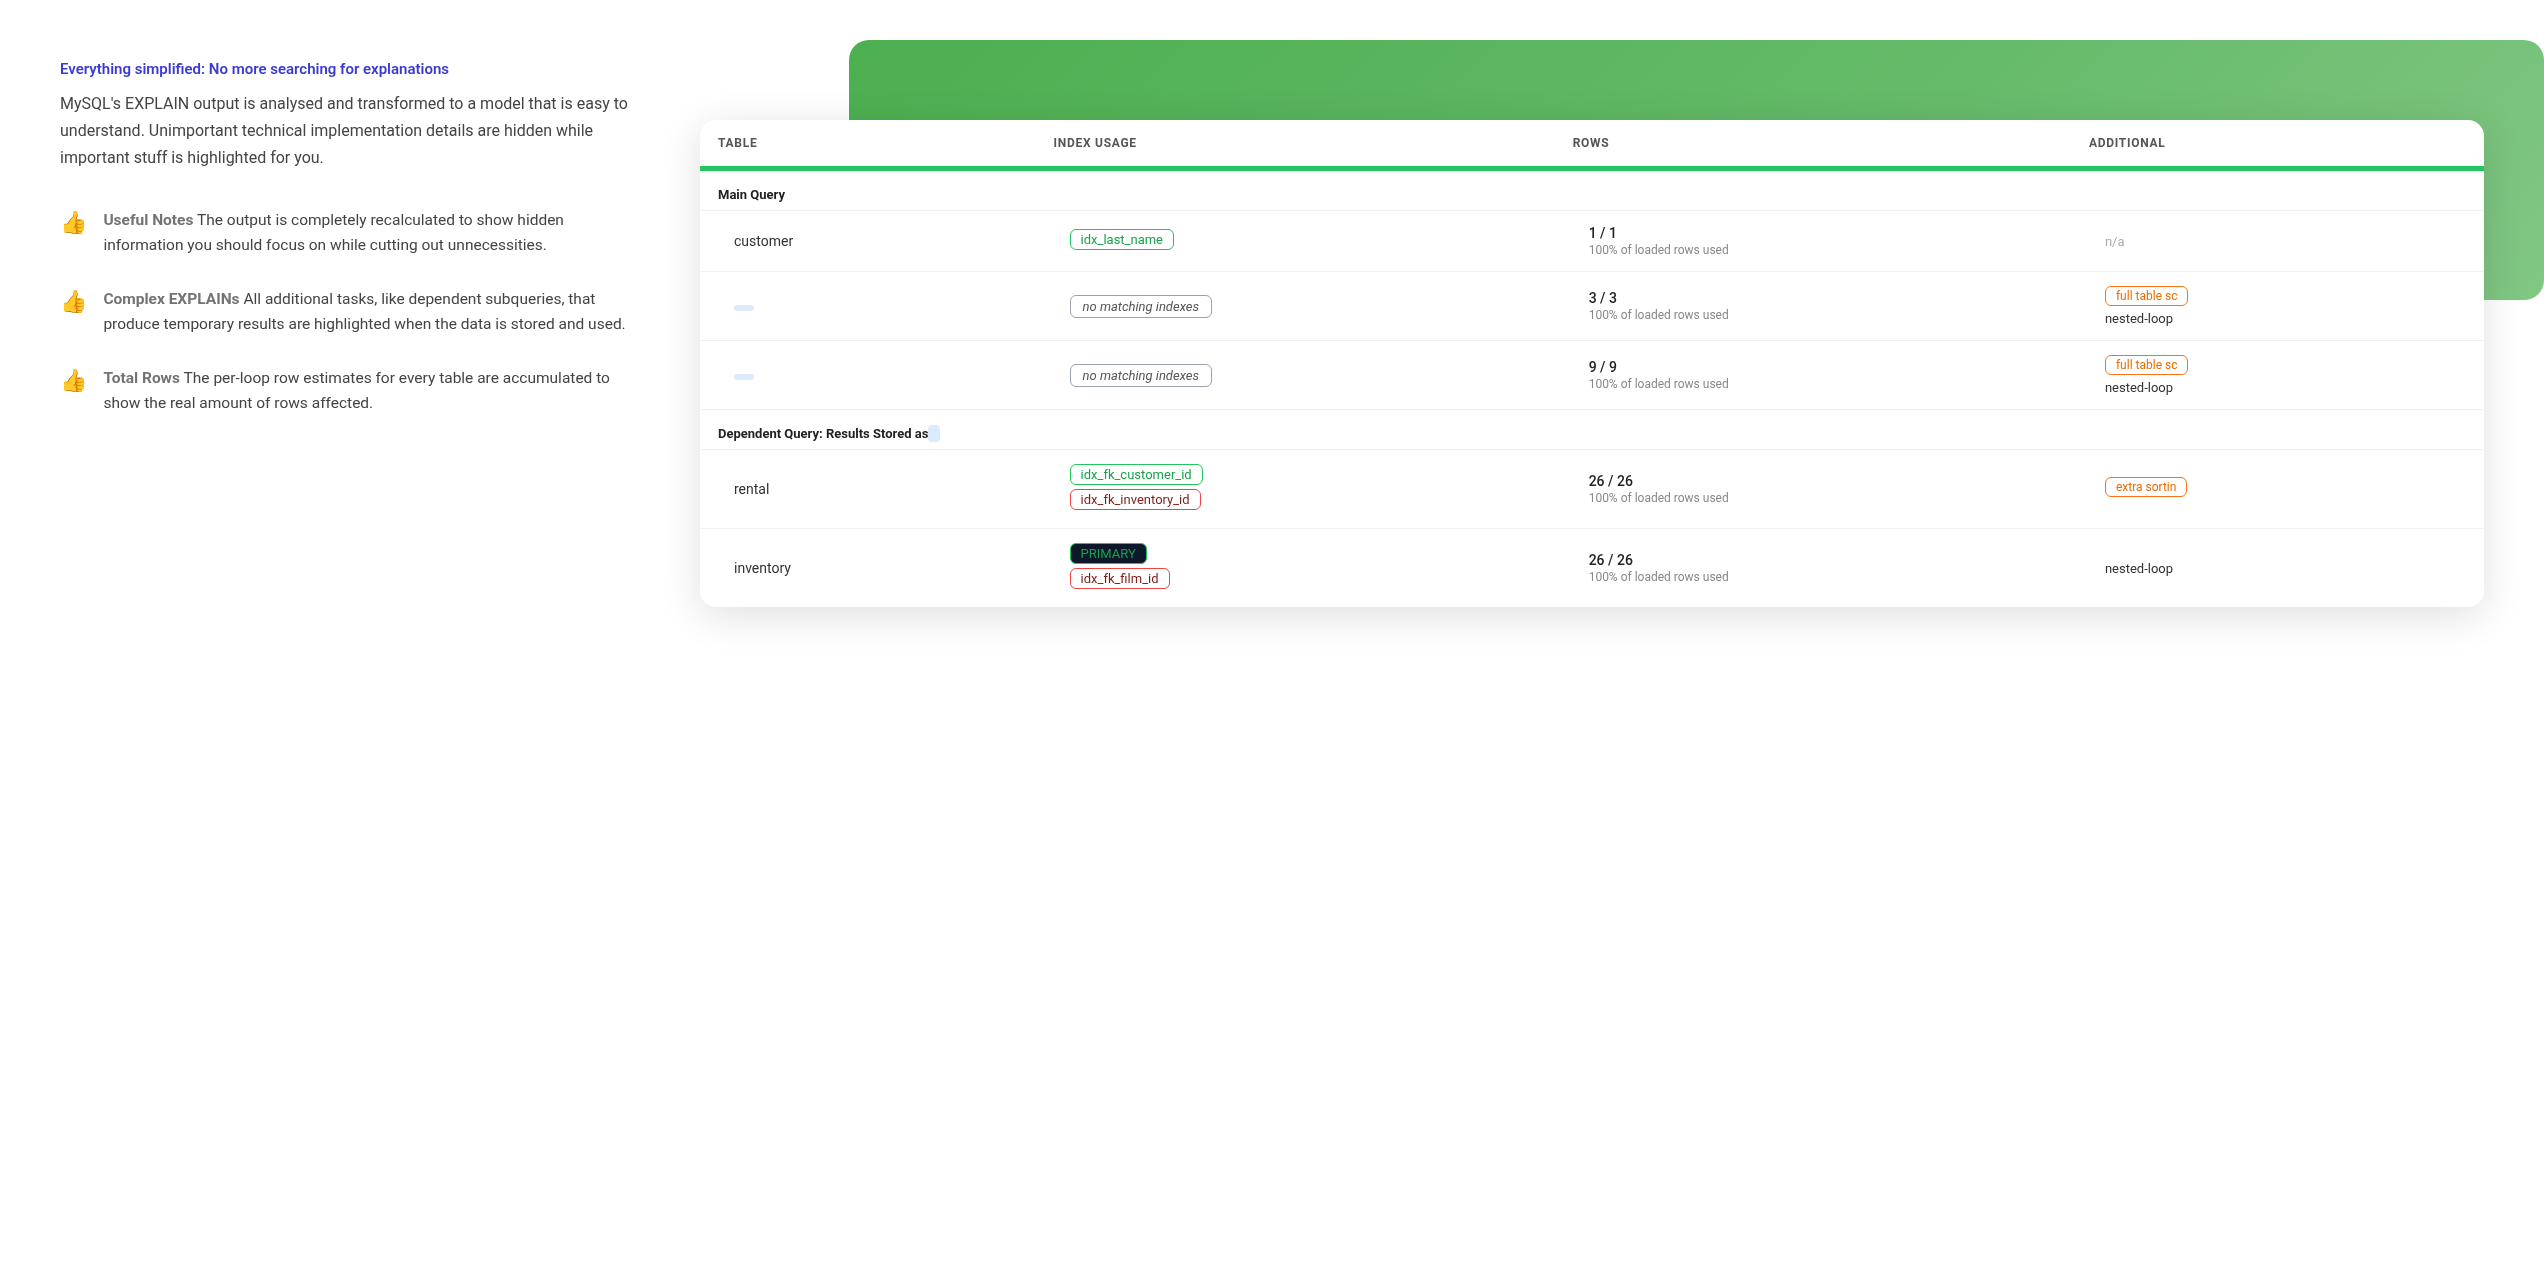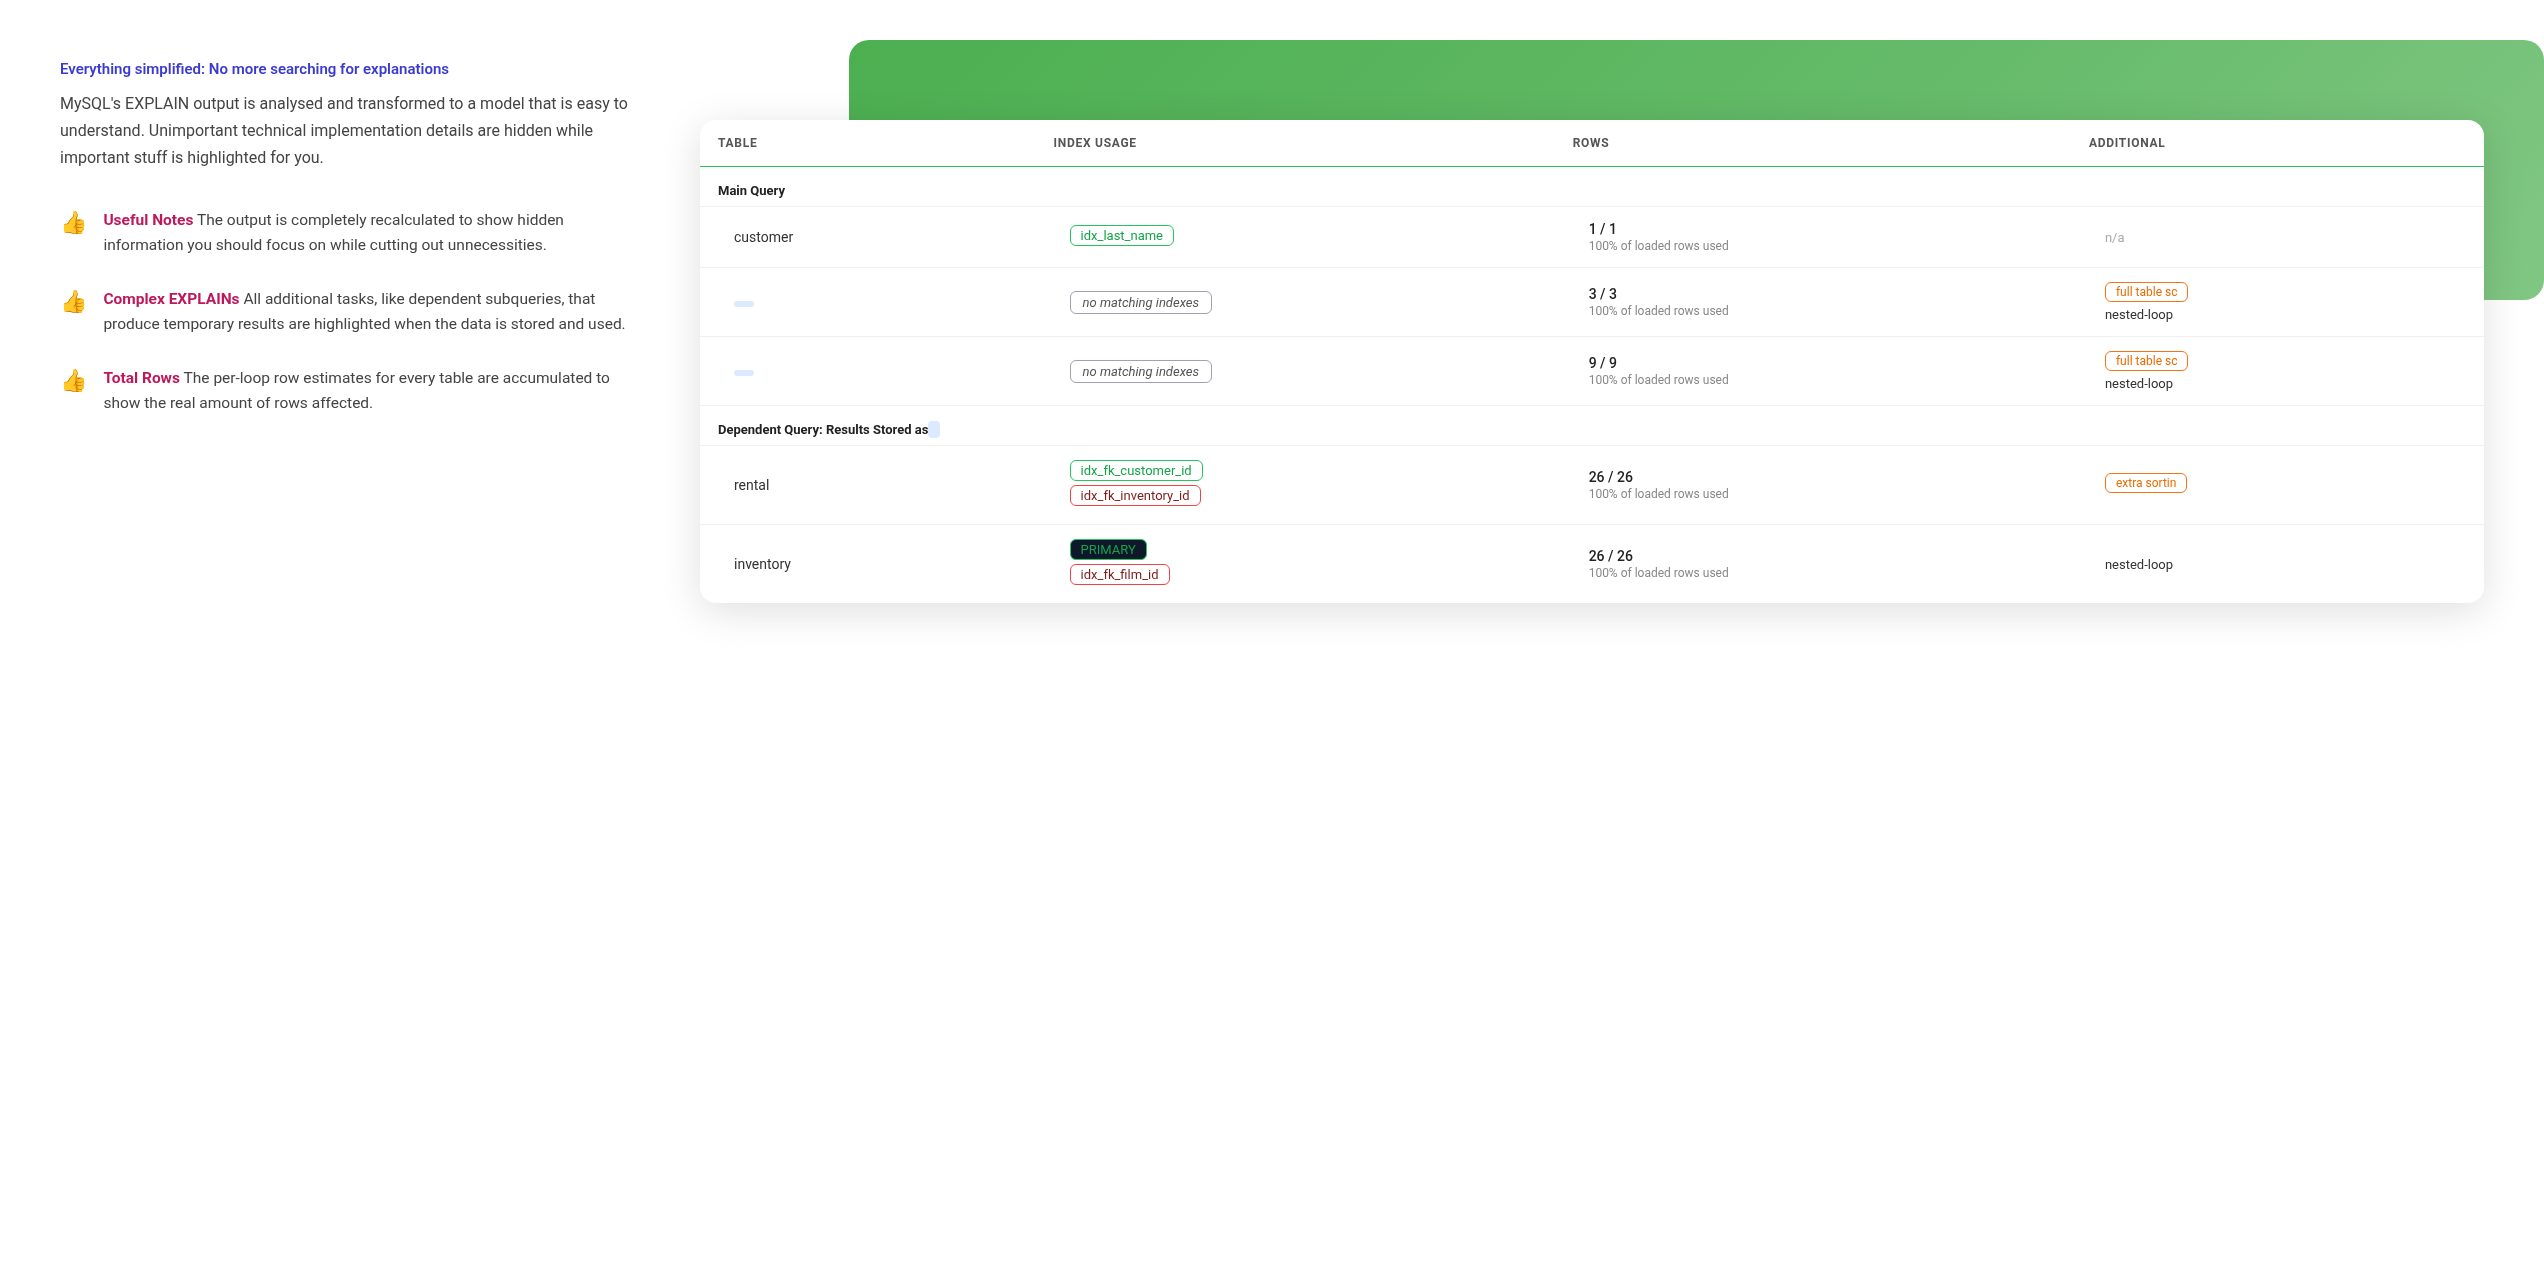--- a/index.html
+++ b/index.html
@@ -53,21 +53,21 @@
       color: #5b6bd4;
       flex-shrink: 0;
       margin-top: 2px;
     }
     .feature-text {
       font-size: 15.5px;
       color: #444;
       line-height: 1.65;
     }
     .feature-text strong {
-      color: #be185d;
+      color: #737373;
       font-weight: 700;
       margin-top: 16px;
     }
 
     
     .right-panel {
       flex: 1.2;
       position: relative;
       display: flex;
       justify-content: flex-end;
@@ -99,21 +99,21 @@
       overflow: hidden;
     }
 
     table {
       width: 100%;
       border-collapse: collapse;
       font-size: 14px;
     }
 
     thead tr {
-      border-bottom: 1px solid #22c55e;
+      border-bottom: 5px solid #22c55e;
     }
 
     thead th {
       padding: 16px 18px;
       text-align: left;
       font-size: 12px;
       font-weight: 700;
       color: #555;
       letter-spacing: 0.06em;
       text-transform: uppercase;

